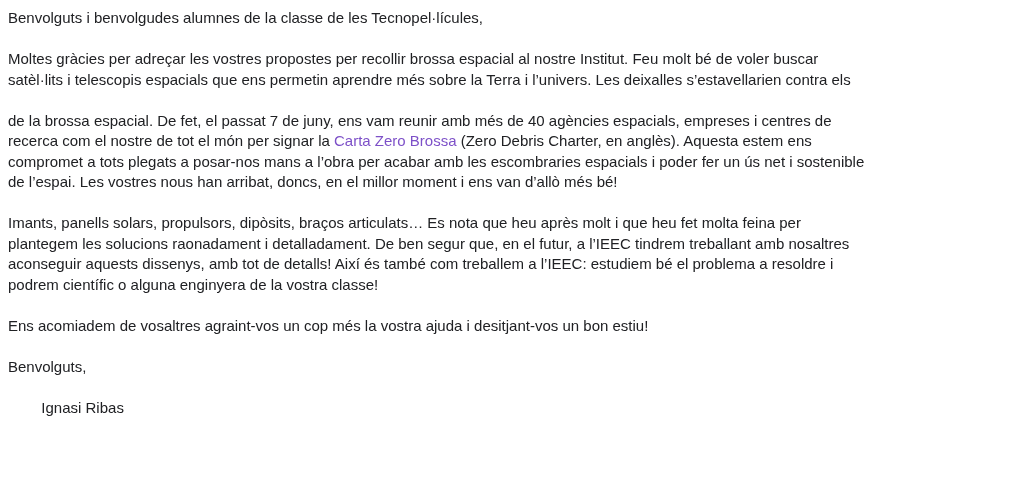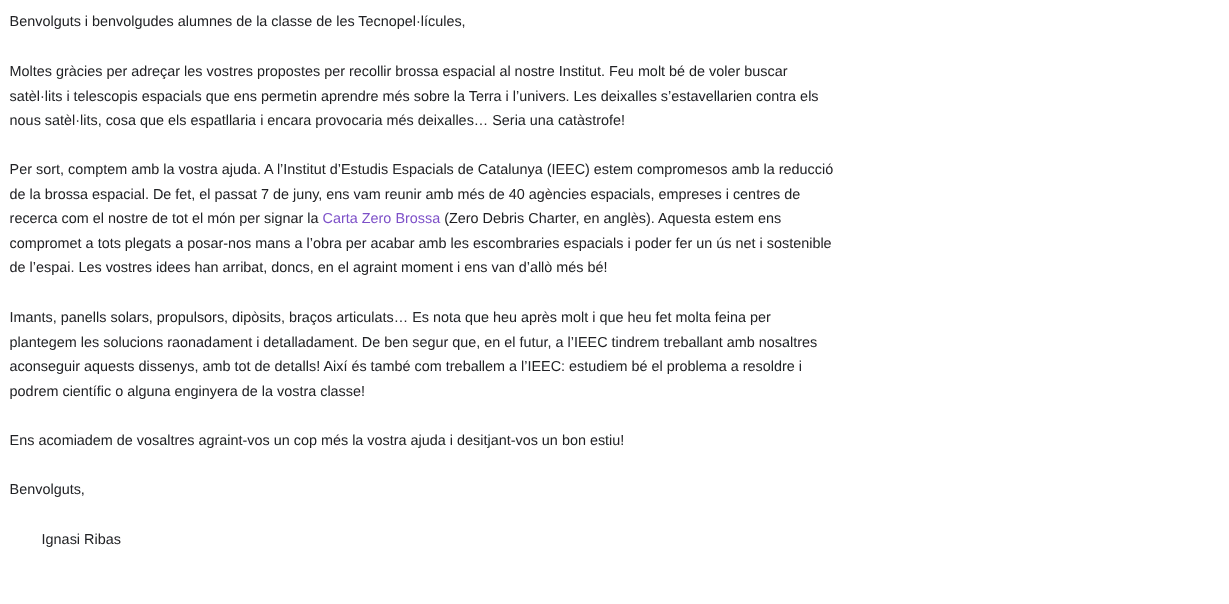--- a/index.html
+++ b/index.html
@@ -9,21 +9,21 @@
   }
   body {
     width: 1024px;
     height: 503px;
     box-sizing: border-box;
     overflow: hidden;
   }
   .letter-body {
     padding: 8px 8px 0 8px;
     font-family: "Liberation Sans", "DejaVu Sans", sans-serif;
-    font-size: 12px;
+    font-size: 15px;
     line-height: 20.5px;
     color: var(--text-color, #202124);
   }
   .para {
     margin: 0 0 20.5px 0;
   }
   .para:last-child {
     margin-bottom: 1px;
   }
   .line {
@@ -38,28 +38,26 @@
 </head>
 <body style="background: rgb(255, 255, 255);">
 
 <div class="letter-body">
     <div class="para">
       <div class="line"><span>Benvolguts i benvolgudes alumnes de la classe de les Tecnopel·lícules,</span></div>
     </div>
     <div class="para">
       <div class="line"><span>Moltes gràcies per adreçar les vostres propostes per recollir brossa espacial al nostre Institut. Feu molt bé de voler buscar</span></div>
       <div class="line"><span>satèl·lits i telescopis espacials que ens permetin aprendre més sobre la Terra i l’univers. Les deixalles s’estavellarien contra els</span></div>
-      <div class="line"><span>nous satèl·lits, cosa que els espatllaria i encara provocaria més deixalles… Seria una catàstrofe!</span></div>
     </div>
     <div class="para">
-      <div class="line"><span>Per sort, comptem amb la vostra ajuda. A l’Institut d’Estudis Espacials de Catalunya (IEEC) estem compromesos amb la reducció</span></div>
       <div class="line"><span>de la brossa espacial. De fet, el passat 7 de juny, ens vam reunir amb més de 40 agències espacials, empreses i centres de</span></div>
       <div class="line"><span>recerca com el nostre de tot el món per signar la </span><a class="link">Carta Zero Brossa</a><span> (Zero Debris Charter, en anglès). Aquesta estem ens</span></div>
       <div class="line"><span>compromet a tots plegats a posar-nos mans a l’obra per acabar amb les escombraries espacials i poder fer un ús net i sostenible</span></div>
-      <div class="line"><span>de l’espai. Les vostres idees han arribat, doncs, en el agraint moment i ens van d’allò més bé!</span></div>
+      <div class="line"><span>de l’espai. Les vostres nous han arribat, doncs, en el millor moment i ens van d’allò més bé!</span></div>
     </div>
     <div class="para">
       <div class="line"><span>Imants, panells solars, propulsors, dipòsits, braços articulats… Es nota que heu après molt i que heu fet molta feina per</span></div>
       <div class="line"><span>plantegem les solucions raonadament i detalladament. De ben segur que, en el futur, a l’IEEC tindrem treballant amb nosaltres</span></div>
       <div class="line"><span>aconseguir aquests dissenys, amb tot de detalls! Així és també com treballem a l’IEEC: estudiem bé el problema a resoldre i</span></div>
       <div class="line"><span>podrem científic o alguna enginyera de la vostra classe!</span></div>
     </div>
     <div class="para">
       <div class="line"><span>Ens acomiadem de vosaltres agraint-vos un cop més la vostra ajuda i desitjant-vos un bon estiu!</span></div>
     </div>

